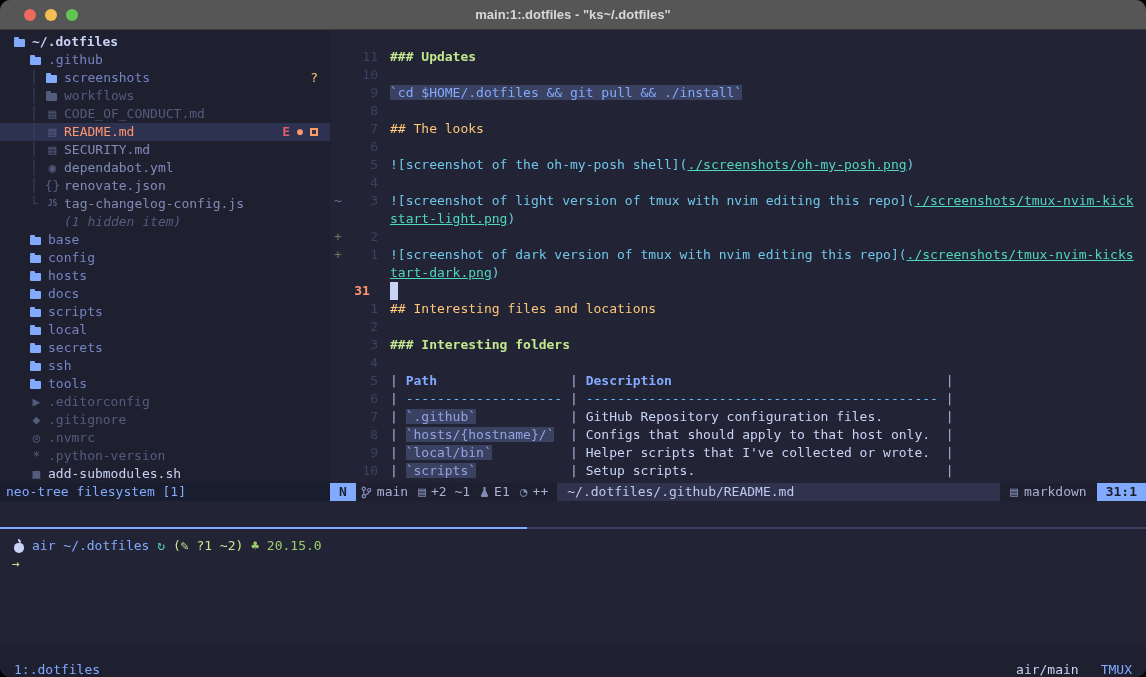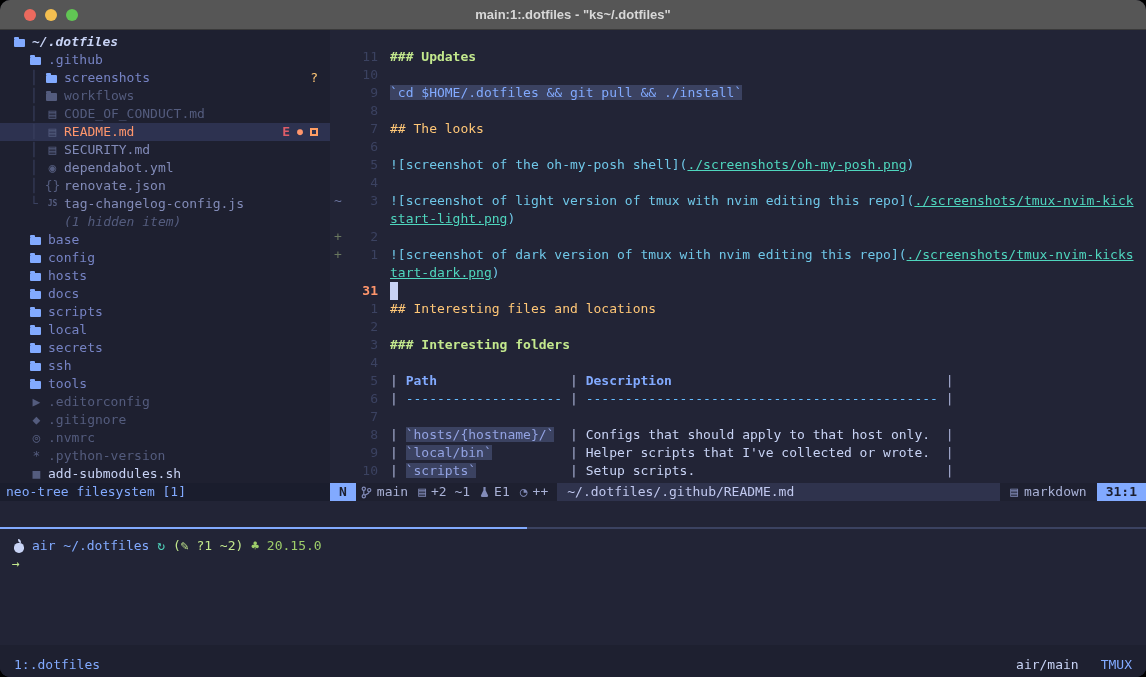--- a/index.html
+++ b/index.html
@@ -25,21 +25,21 @@
   
   .content{flex:1;display:flex;flex-direction:column;background:var(--bg)}
   .vim-area{height:471px;flex:none;display:flex}
   
   .sidebar{width:330px;flex:none;background:var(--bg-side);display:flex;flex-direction:column}
   .nt-rows{flex:1;padding-top:3px;overflow:hidden}
   .nt-row{height:18px;line-height:18px;display:flex;align-items:center;white-space:pre;cursor:default}
   .nt-row.sel{background:#2d3250}
   .indent{display:inline-block;flex:none;text-align:right;color:var(--guide)}
   .lbl{white-space:pre}
-  .c-root{color:#c8d3f5;font-weight:bold;font-style:italic}
+  .c-root{color:#c8d3f5;font-weight:bold;}
   .c-dir{color:var(--dir)}
   .c-dim{color:var(--fg-dim)}
   .c-mid{color:var(--fg-mid)}
   .c-orange{color:var(--orange)}
   .c-bright{color:#c8d3f5}
   .c-note{color:var(--fg-dim);font-style:italic}
   .flags{margin-left:auto;padding-right:12px;display:flex;align-items:center;gap:7px}
   .f-e{color:var(--red);font-weight:bold}
   .f-dot{color:var(--orange);font-size:10px}
   .f-box{width:8px;height:8px;border:2px solid #ff9e64;display:inline-block}
@@ -55,21 +55,21 @@
   .nt-status{height:18px;line-height:18px;flex:none;background:#1a1d2d;color:var(--blue);
              padding-left:6px}
   
   .editor{flex:1;background:var(--bg);display:flex;flex-direction:column;overflow:hidden}
   .ed-lines{flex:1;padding-top:18px;overflow:hidden}
   .ed-line{height:18px;line-height:18px;display:flex;white-space:pre}
   .gut{width:48px;flex:none;display:flex}
   .sign{width:14px;flex:none;padding-left:4px}
   .sign.tilde{color:#6a739e}.sign.plus{color:#69775f}
   .lnum{flex:1;text-align:right;color:var(--lnr);padding-right:0}
-  .lnum.cur{text-align:right;color:var(--orange);font-weight:bold;padding-left:2px}
+  .lnum.cur{text-align:center;color:var(--orange);font-weight:bold;padding-left:2px}
   .ltext{padding-left:12px;white-space:pre}
   .s-h2{color:var(--yellow);font-weight:normal}
   .s-h3{color:var(--green);font-weight:bold}
   .s-code{color:var(--blue);background:var(--codebg)}
   .s-img{color:var(--cyan)}
   .s-link{color:var(--teal);text-decoration:underline}
   .s-fg{color:var(--fg)}
   .s-pipe{color:#a9b1d6}
   .s-dash{color:#65bcff}
   .s-th{color:var(--blue);font-weight:bold}
@@ -95,21 +95,21 @@
   .p-blue{color:var(--blue)}
   .p-teal{color:var(--teal)}
   .p-lime{color:var(--green)}
   .p-green{color:#9ece6a}
   .apple{display:inline-block;width:10px;height:10px;background:#c8d3f5;
          border-radius:45% 45% 48% 48%;position:relative;margin:3px 8px 0 2px}
   .apple::before{content:'';position:absolute;top:-4px;left:4px;width:3px;height:4px;
                  background:#c8d3f5;border-radius:0 100% 0 100%}
   
   .tmux-bar{height:32px;flex:none;background:var(--bg-side);display:flex;
-            align-items:center;padding:6px 14px 0 14px}
+            align-items:flex-end;padding:6px 14px 0 14px}
   .tm-left{color:var(--blue)}
   .tm-right{margin-left:auto;display:flex;gap:22px}
   .tm-session{color:#c8d3f5}
   .tm-label{color:var(--blue);font-weight:normal}
 </style>
 </head>
 <body>
 
 <div class="window">
 
@@ -171,21 +171,21 @@
             <div class="ed-line"><span class="gut"><span class="sign plus">+</span><span class="lnum">2</span></span><span class="ltext"></span></div>
             <div class="ed-line"><span class="gut"><span class="sign plus">+</span><span class="lnum">1</span></span><span class="ltext"><span class="s-img">![screenshot of dark version of tmux with nvim editing this repo](</span><span class="s-link">./screenshots/tmux-nvim-kicks</span></span></div>
             <div class="ed-line"><span class="gut"><span class="sign "></span><span class="lnum"></span></span><span class="ltext"><span class="s-link">tart-dark.png</span><span class="s-img">)</span></span></div>
             <div class="ed-line"><span class="gut"><span class="sign "></span><span class="lnum cur">31</span></span><span class="ltext"><span class="s-cursor"> </span></span></div>
             <div class="ed-line"><span class="gut"><span class="sign "></span><span class="lnum">1</span></span><span class="ltext"><span class="s-h2">## Interesting files and locations</span></span></div>
             <div class="ed-line"><span class="gut"><span class="sign "></span><span class="lnum">2</span></span><span class="ltext"></span></div>
             <div class="ed-line"><span class="gut"><span class="sign "></span><span class="lnum">3</span></span><span class="ltext"><span class="s-h3">### Interesting folders</span></span></div>
             <div class="ed-line"><span class="gut"><span class="sign "></span><span class="lnum">4</span></span><span class="ltext"></span></div>
             <div class="ed-line"><span class="gut"><span class="sign "></span><span class="lnum">5</span></span><span class="ltext"><span class="s-pipe">| </span><span class="s-th">Path</span><span class="s-fg">                </span><span class="s-pipe"> | </span><span class="s-th">Description</span><span class="s-fg">                                  </span><span class="s-pipe"> |</span></span></div>
             <div class="ed-line"><span class="gut"><span class="sign "></span><span class="lnum">6</span></span><span class="ltext"><span class="s-pipe">| </span><span class="s-dash">--------------------</span><span class="s-pipe"> | </span><span class="s-dash">---------------------------------------------</span><span class="s-pipe"> |</span></span></div>
-            <div class="ed-line"><span class="gut"><span class="sign "></span><span class="lnum">7</span></span></div>
+            <div class="ed-line"><span class="gut"><span class="sign "></span><span class="lnum">7</span></span><span class="ltext"><span class="s-pipe">| </span><span class="s-cc">`.github`</span><span class="s-fg">           </span><span class="s-pipe"> | </span><span class="s-fg">GitHub Repository configuration files.       </span><span class="s-pipe"> |</span></span></div>
             <div class="ed-line"><span class="gut"><span class="sign "></span><span class="lnum">8</span></span><span class="ltext"><span class="s-pipe">| </span><span class="s-cc">`hosts/{hostname}/`</span><span class="s-fg"> </span><span class="s-pipe"> | </span><span class="s-fg">Configs that should apply to that host only. </span><span class="s-pipe"> |</span></span></div>
             <div class="ed-line"><span class="gut"><span class="sign "></span><span class="lnum">9</span></span><span class="ltext"><span class="s-pipe">| </span><span class="s-cc">`local/bin`</span><span class="s-fg">         </span><span class="s-pipe"> | </span><span class="s-fg">Helper scripts that I've collected or wrote. </span><span class="s-pipe"> |</span></span></div>
             <div class="ed-line"><span class="gut"><span class="sign "></span><span class="lnum">10</span></span><span class="ltext"><span class="s-pipe">| </span><span class="s-cc">`scripts`</span><span class="s-fg">           </span><span class="s-pipe"> | </span><span class="s-fg">Setup scripts.                               </span><span class="s-pipe"> |</span></span></div>
             <div class="ed-line"><span class="gut"><span class="sign "></span><span class="lnum">11</span></span><span class="ltext"></span></div>
           </div>
         <div class="statusline">
           <span class="sl-mode">N</span>
           <span class="sl-item">
             <span class="sl-icon">
               <svg width="11" height="13" viewBox="0 0 10 12">

